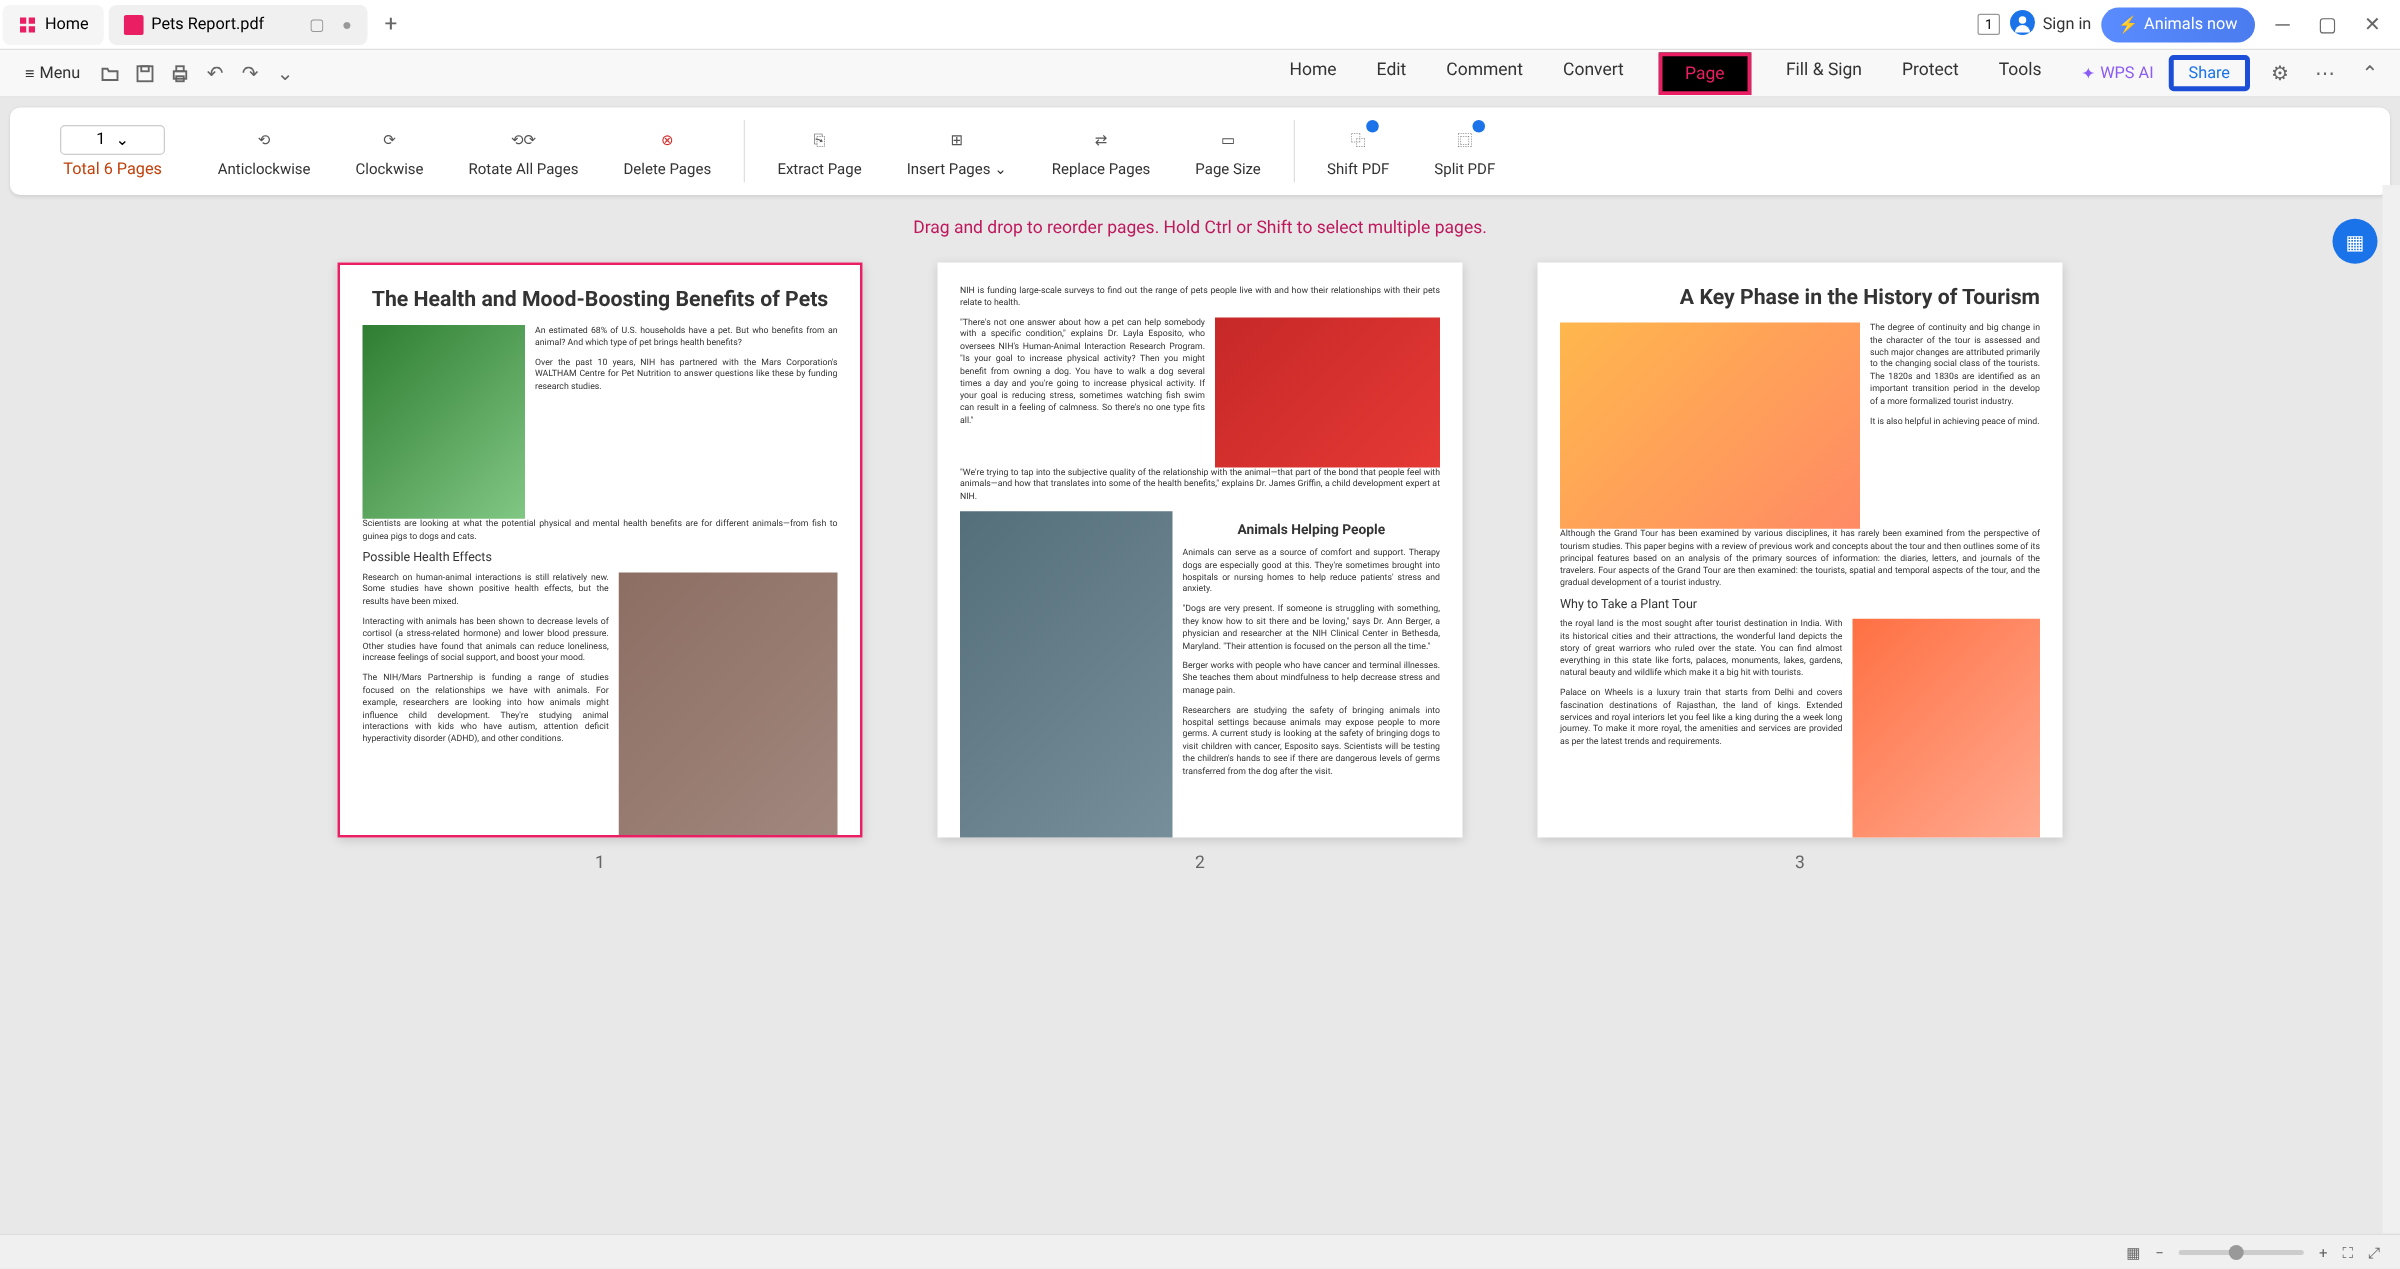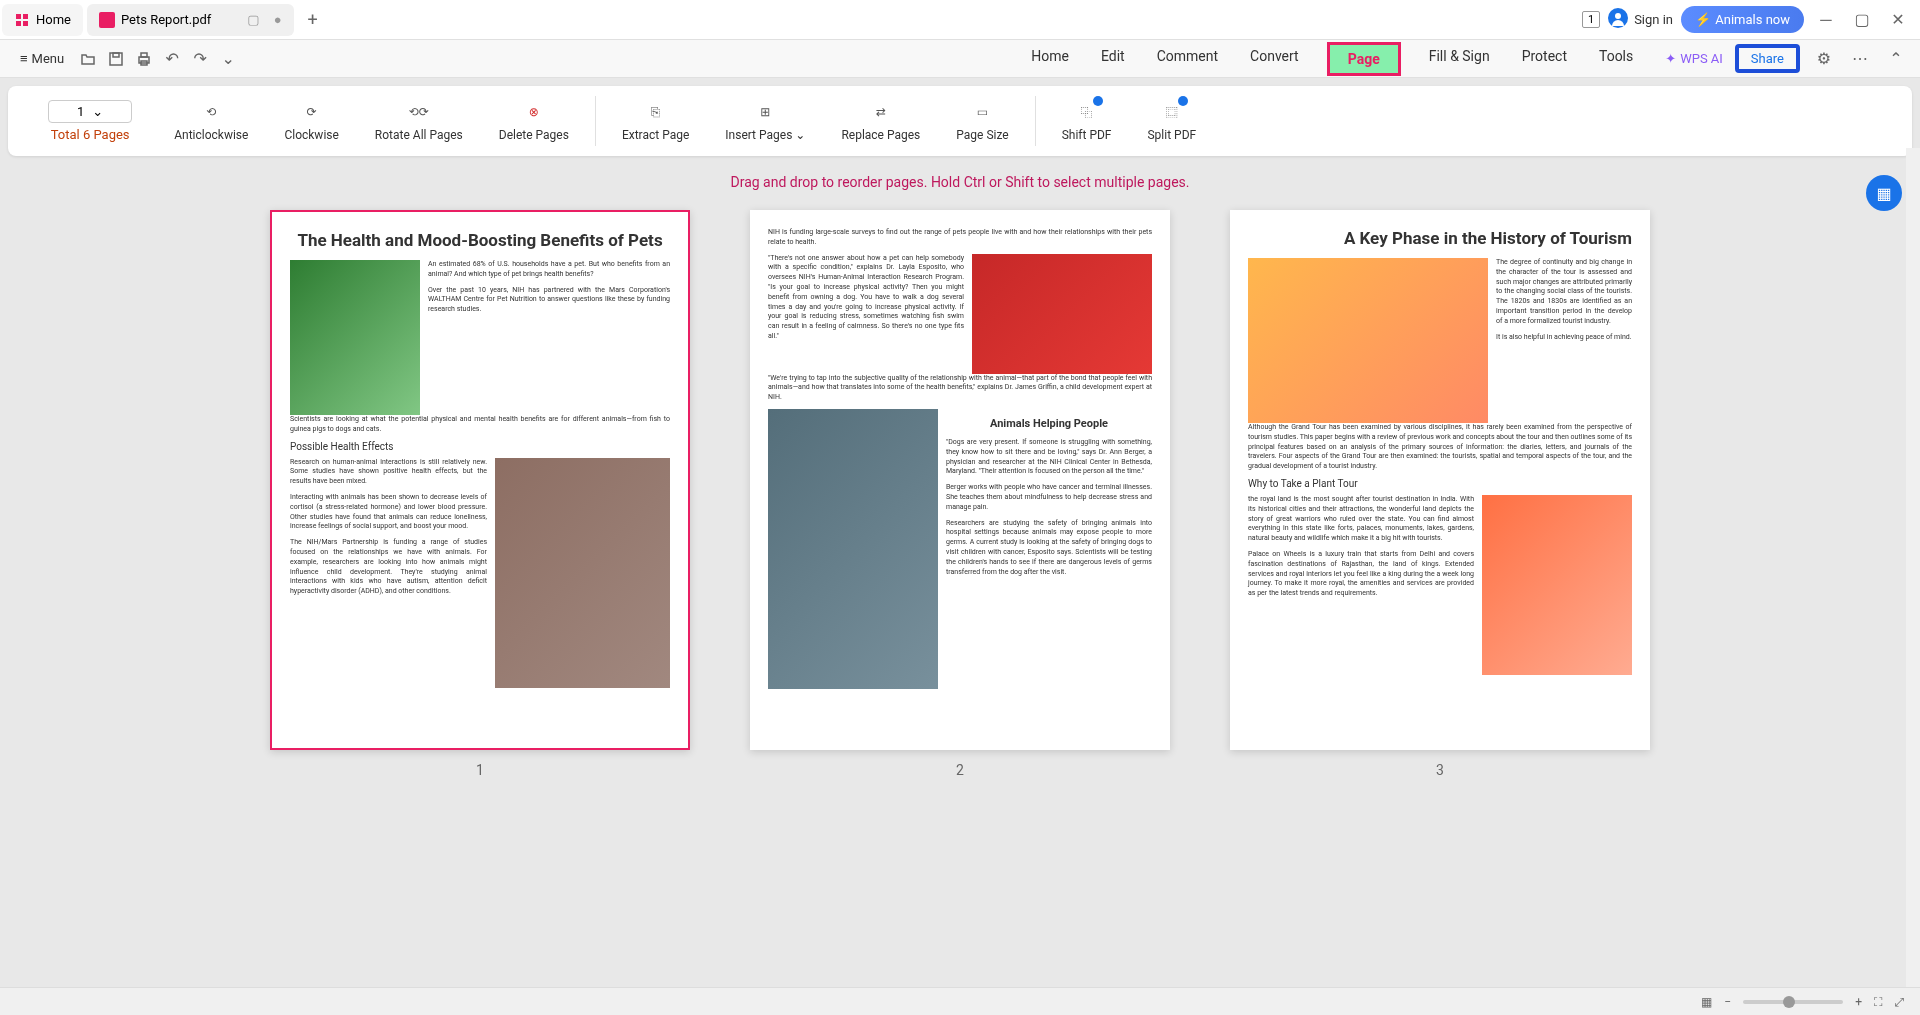--- a/index.html
+++ b/index.html
@@ -11,37 +11,37 @@
 .tab-icon{width:16px;height:16px;display:inline-flex;align-items:center;justify-content:center}
 .titlebar-right{margin-left:auto;display:flex;align-items:center;gap:8px;padding-right:8px}
 .signin{display:flex;align-items:center;gap:6px;font-size:13px;color:#333}
 .upgrade-btn{background:linear-gradient(90deg,#5b8cff,#4a7bef);color:#fff;padding:6px 14px;border-radius:16px;font-size:13px;display:flex;align-items:center;gap:4px}
 .win-btn{width:28px;height:28px;display:flex;align-items:center;justify-content:center;color:#666}
 .menubar{height:38px;background:#f8f8f8;display:flex;align-items:center;padding:0 12px;gap:4px;border-bottom:1px solid #e0e0e0}
 .menu-btn{display:flex;align-items:center;gap:4px;padding:4px 8px;font-size:13px;color:#333;border-radius:4px}
 .qat-icon{width:24px;height:24px;display:flex;align-items:center;justify-content:center;color:#666}
 .main-tabs{margin-left:auto;display:flex;gap:24px;font-size:14px;color:#333}
 .main-tab{padding:6px 4px;cursor:pointer}
-.main-tab.active{color:#e91e63;font-weight:700;border:3px solid #e91e63;padding:6px 18px;background:#86efac}
+.main-tab.active{color:#e91e63;font-weight:400;border:3px solid #e91e63;padding:6px 18px;background:#000000}
 .menubar-right{display:flex;align-items:center;gap:12px;margin-left:24px}
 .wps-ai{color:#8b5cf6;font-size:13px;display:flex;align-items:center;gap:4px}
 .share-btn{border:4px solid #1d4ed8;color:#1a73e8;padding:3px 12px;border-radius:4px;font-size:13px}
 .ribbon{height:70px;background:#fff;display:flex;align-items:center;padding:0 20px;gap:8px;margin:8px;border-radius:8px;box-shadow:0 1px 3px rgba(0,0,0,0.1)}
 .page-selector{display:flex;flex-direction:column;align-items:center;gap:4px;padding:0 20px}
 .page-num{border:1px solid #ccc;padding:3px 28px;border-radius:4px;font-size:13px;display:flex;align-items:center;gap:8px}
 .total-pages{font-size:13px;color:#c2410c}
 .ribbon-btn{display:flex;flex-direction:column;align-items:center;gap:4px;padding:4px 14px;font-size:12px;color:#333;cursor:pointer}
 .ribbon-icon{width:24px;height:24px;display:flex;align-items:center;justify-content:center;color:#555}
 .ribbon-sep{width:1px;height:50px;background:#e0e0e0;margin:0 4px}
 .badge{position:relative}
 .badge::after{content:"";position:absolute;top:-4px;right:-4px;width:10px;height:10px;background:#1a73e8;border-radius:50%}
 .instruction{text-align:center;color:#be185d;font-size:14px;padding:10px}
 .pages-grid{display:flex;justify-content:center;gap:60px;padding:10px 40px}
 .page-thumb{display:flex;flex-direction:column;align-items:center;gap:12px}
-.page-card{width:420px;height:540px;background:#fff;box-shadow:0 2px 8px rgba(0,0,0,0.15);padding:18px;font-size:7px;color:#333;overflow:hidden;position:relative}
+.page-card{width:420px;height:460px;background:#fff;box-shadow:0 2px 8px rgba(0,0,0,0.15);padding:18px;font-size:7px;color:#333;overflow:hidden;position:relative}
 .page-card.selected{border:2px solid #e91e63}
 .page-number{font-size:14px;color:#666}
 .doc-title{font-size:17px;font-weight:700;text-align:center;margin-bottom:10px}
 .doc-section{font-size:10px;font-weight:400;margin:6px 0}
 .doc-text{font-size:7px;line-height:1.4;text-align:justify;margin-bottom:6px}
 .doc-subtitle{font-size:11px;font-weight:700;text-align:center;margin:8px 0}
 .float-btn{position:absolute;right:18px;top:175px;width:36px;height:36px;background:#1a73e8;border-radius:50%;display:flex;align-items:center;justify-content:center;color:#fff}
 .statusbar{position:absolute;bottom:0;left:0;right:0;height:28px;background:#f0f0f0;border-top:1px solid #ddd;display:flex;align-items:center;justify-content:flex-end;padding:0 16px;gap:12px;font-size:12px;color:#666}
 .zoom-slider{width:100px;height:4px;background:#ccc;border-radius:2px;position:relative}
 .zoom-slider::after{content:"";position:absolute;left:40%;top:-4px;width:12px;height:12px;background:#999;border-radius:50%}
@@ -226,20 +226,21 @@
         <div class="col">
           <div class="doc-text">"There's not one answer about how a pet can help somebody with a specific condition," explains Dr. Layla Esposito, who oversees NIH's Human-Animal Interaction Research Program. "Is your goal to increase physical activity? Then you might benefit from owning a dog. You have to walk a dog several times a day and you're going to increase physical activity. If your goal is reducing stress, sometimes watching fish swim can result in a feeling of calmness. So there's no one type fits all."</div>
         </div>
         <div style="width:180px;height:120px;background:linear-gradient(135deg,#c62828,#e53935)"></div>
       </div>
       <div class="doc-text">"We're trying to tap into the subjective quality of the relationship with the animal—that part of the bond that people feel with animals—and how that translates into some of the health benefits," explains Dr. James Griffin, a child development expert at NIH.</div>
       <div class="flex-row">
         <div style="width:170px;height:280px;background:linear-gradient(135deg,#546e7a,#78909c)"></div>
         <div class="col">
           <div class="doc-subtitle">Animals Helping People</div>
+          <div class="doc-text">Animals can serve as a source of comfort and support. Therapy dogs are especially good at this. They're sometimes brought into hospitals or nursing homes to help reduce patients' stress and anxiety.</div>
           <div class="doc-text">"Dogs are very present. If someone is struggling with something, they know how to sit there and be loving," says Dr. Ann Berger, a physician and researcher at the NIH Clinical Center in Bethesda, Maryland. "Their attention is focused on the person all the time."</div>
           <div class="doc-text">Berger works with people who have cancer and terminal illnesses. She teaches them about mindfulness to help decrease stress and manage pain.</div>
           <div class="doc-text">Researchers are studying the safety of bringing animals into hospital settings because animals may expose people to more germs. A current study is looking at the safety of bringing dogs to visit children with cancer, Esposito says. Scientists will be testing the children's hands to see if there are dangerous levels of germs transferred from the dog after the visit.</div>
         </div>
       </div>
     </div>
     <span class="page-number">2</span>
   </div>
 
   <div class="page-thumb">

